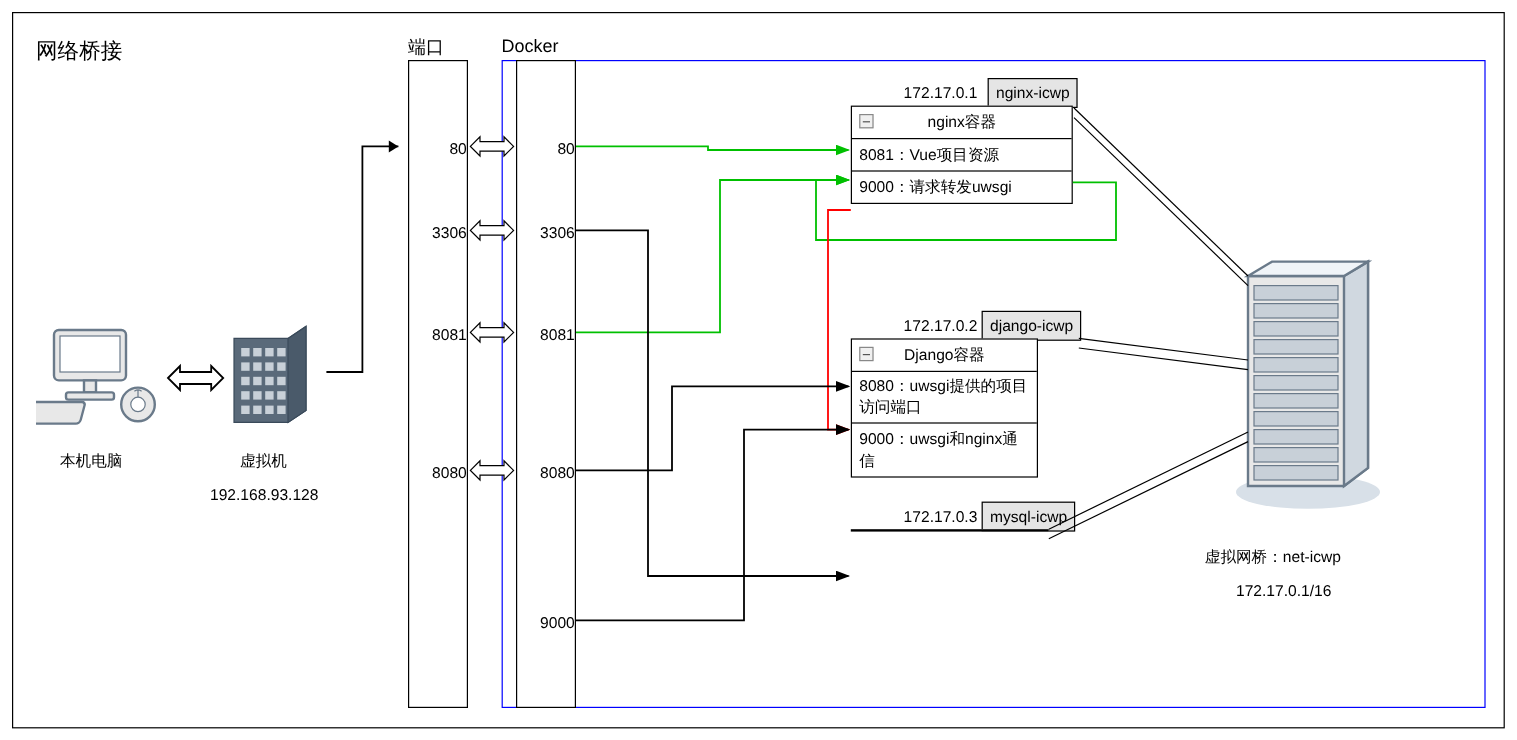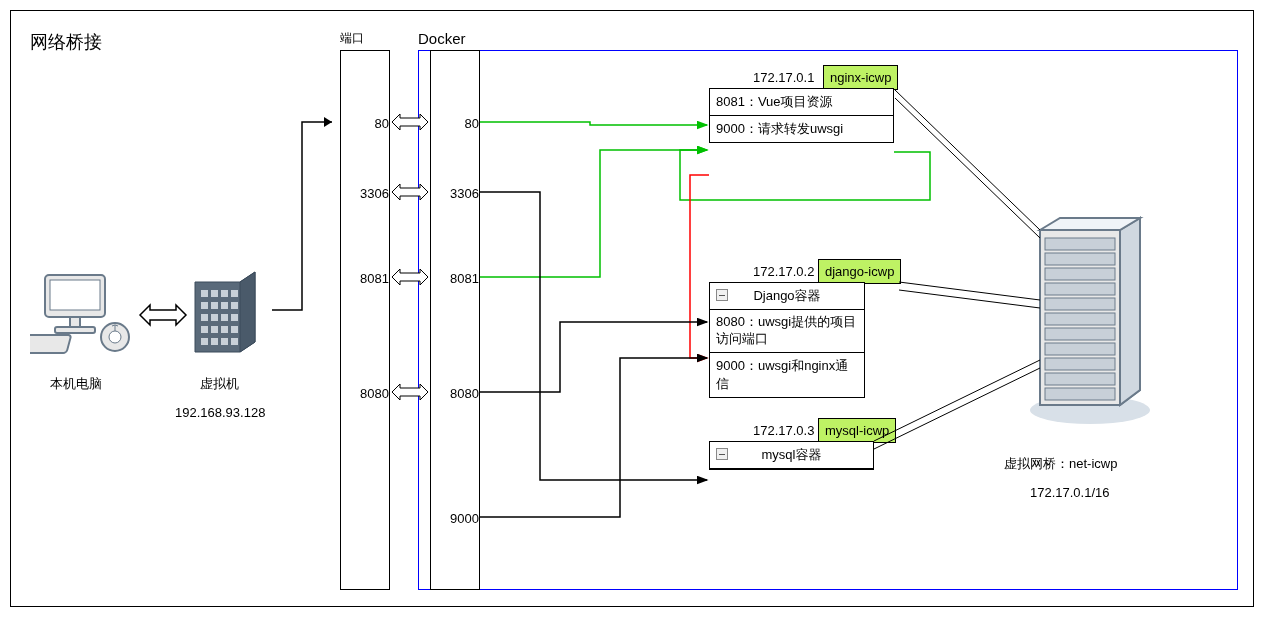--- a/index.html
+++ b/index.html
@@ -7,37 +7,37 @@
   .box{position:absolute;border:1px solid #000;box-sizing:border-box}
   .label{position:absolute;white-space:nowrap}
   .port-col{position:absolute;border:1px solid #000;box-sizing:border-box;background:#fff}
   .port{position:absolute;width:100%;text-align:right}
   .container-box{position:absolute;border:1px solid #000;background:#fff;box-sizing:border-box}
   .container-title{border-bottom:1px solid #000;padding:4px 6px;text-align:center;position:relative}
   .container-row{border-bottom:1px solid #000;padding:4px 6px}
   .container-row:last-child{border-bottom:none}
   .minus-icon{position:absolute;left:6px;top:6px;width:10px;height:10px;border:1px solid #888;background:#f0f0f0;display:flex;align-items:center;justify-content:center}
   .minus-icon::before{content:"";width:6px;height:1px;background:#555}
-  .tag{position:absolute;border:1px solid #000;background:#bef264;padding:4px 6px;box-sizing:border-box}
+  .tag{position:absolute;border:1px solid #000;background:#e5e5e5;padding:4px 6px;box-sizing:border-box}
   svg.overlay{position:absolute;left:0;top:0;pointer-events:none}
   .server-body{fill:#e8e8e8;stroke:#6a7a8a;stroke-width:2}
   .server-slot{fill:#c8d0d8;stroke:#6a7a8a;stroke-width:1}
   .computer{fill:#e8e8e8;stroke:#6a7a8a;stroke-width:2}
   .building{fill:#5a6a7a;stroke:#3a4a5a;stroke-width:1}
   .building-win{fill:#c8d0d8}
 </style>
 </head>
 <body>
 
 <div class="canvas">
 
   <div class="box" style="left:10px;top:10px;width:1244px;height:597px"></div>
 
   <div class="label" style="left:30px;top:30px;font-size:18px">网络桥接</div>
-  <div class="label" style="left:340px;top:30px;font-size:12px">端口</div>
+  <div class="label" style="left:340px;top:30px;font-size:15px">端口</div>
   <div class="label" style="left:418px;top:30px;font-size:15px">Docker</div>
 
   <div class="box" style="left:418px;top:50px;width:820px;height:540px;border-color:#0000ff"></div>
 
   <svg class="overlay" width="110" height="100" style="left:30px;top:265px">
     <rect x="15" y="10" width="60" height="42" rx="4" class="computer"></rect>
     <rect x="20" y="15" width="50" height="30" fill="#fff" stroke="#6a7a8a"></rect>
     <rect x="40" y="52" width="10" height="10" class="computer"></rect>
     <rect x="25" y="62" width="40" height="6" rx="2" class="computer"></rect>
     <rect x="5" y="70" width="55" height="18" rx="3" transform="skewX(-15)" class="computer"></rect>
@@ -111,42 +111,42 @@
   </svg>
 
   <svg class="overlay" width="80" height="220" style="left:262px;top:110px">
     <path d="M10 200 L40 200 L40 12 L70 12" fill="none" stroke="#000" stroke-width="1.5"></path>
     <path d="M70 12 L62 7 L62 17 Z" fill="#000"></path>
   </svg>
 
   <div class="label" style="left:753px;top:70px">172.17.0.1</div>
   <div class="tag" style="left:823px;top:65px">nginx-icwp</div>
   <div class="container-box" style="left:709px;top:88px;width:185px">
+    <div class="container-title">
+      <span class="minus-icon"></span>
+      <span>nginx容器</span>
+    </div>
     <div class="container-row">8081：Vue项目资源</div>
     <div class="container-row">9000：请求转发uwsgi</div>
   </div>
 
   <div class="label" style="left:753px;top:264px">172.17.0.2</div>
   <div class="tag" style="left:818px;top:259px">django-icwp</div>
   <div class="container-box" style="left:709px;top:282px;width:156px">
     <div class="container-title">
       <span class="minus-icon"></span>
       <span>Django容器</span>
     </div>
     <div class="container-row" style="line-height:1.3">8080：uwsgi提供的项目访问端口</div>
     <div class="container-row">9000：uwsgi和nginx通信</div>
   </div>
 
   <div class="label" style="left:753px;top:423px">172.17.0.3</div>
   <div class="tag" style="left:818px;top:418px">mysql-icwp</div>
   <div class="container-box" style="left:709px;top:441px;width:165px">
-    <div class="container-title">
-      <span class="minus-icon"></span>
-      <span>mysql容器</span>
-    </div>
   </div>
 
   <svg class="overlay" width="140" height="240" style="left:1020px;top:200px">
     <ellipse cx="70" cy="210" rx="60" ry="14" fill="#d8e0e8" stroke="none"></ellipse>
     <path d="M20 30 L100 30 L120 18 L120 190 L100 205 L20 205 Z" class="server-body"></path>
     <path d="M100 30 L120 18 L120 190 L100 205 Z" fill="#d0d8e0" stroke="#6a7a8a" stroke-width="2"></path>
     <path d="M20 30 L40 18 L120 18 L100 30 Z" fill="#f0f4f8" stroke="#6a7a8a" stroke-width="2"></path>
     <g>
       <rect x="25" y="38" width="70" height="12" class="server-slot"></rect>
         <rect x="25" y="53" width="70" height="12" class="server-slot"></rect>

